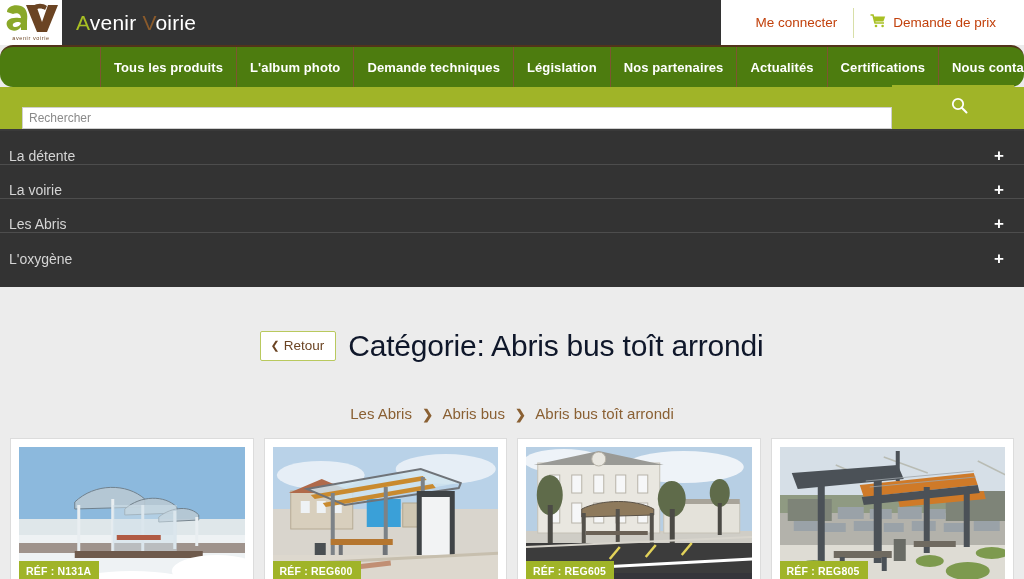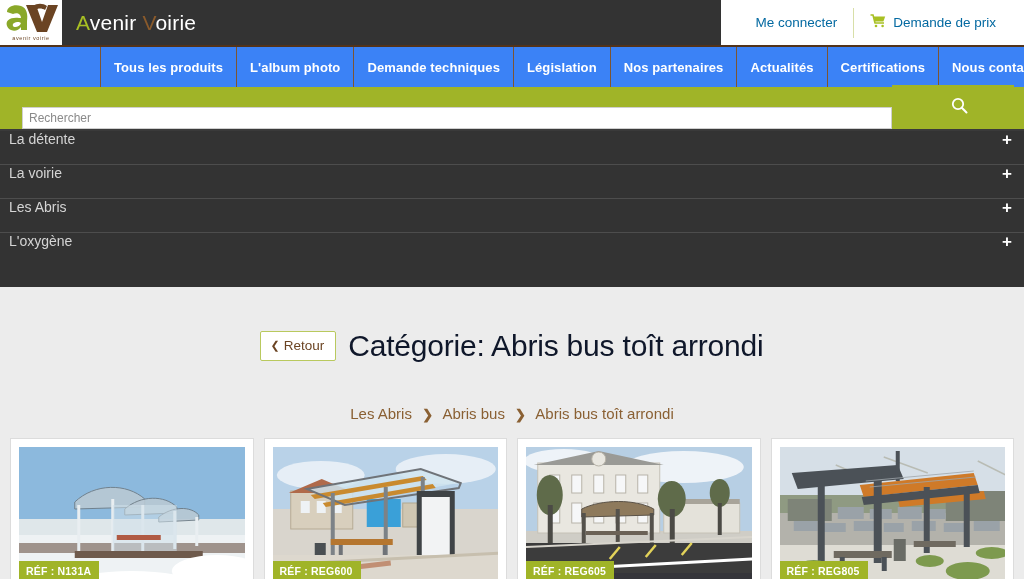--- a/index.html
+++ b/index.html
@@ -68,45 +68,46 @@
   .topbar-right {
     flex: 0 0 auto;
     background: #ffffff;
     height: 45px;
     display: flex;
     align-items: center;
     padding: 0 12px 0 18px;
     gap: 0;
   }
   .top-link {
-    color: #0369a1;
+    color: #c2410c;
     font-size: 13.5px;
     white-space: nowrap;
     padding: 0 16px;
     display: flex;
     align-items: center;
     gap: 7px;
     cursor: pointer;
     text-decoration: none;
   }
   .top-sep {
     width: 1px;
     height: 30px;
     background: #d8dfa8;
   }
   .cart-ico { display: inline-block; }
 
   
   .mainnav {
     height: 42px;
-    background: #3b82f6;
+    background: #4d7c0f;
     display: flex;
     align-items: stretch;
     padding-left: 100px;
     border-top: 2px solid #52331a;
+    border-radius: 13px;
   }
   .nav-item {
     color: #ffffff;
     font-size: 13px;
     font-weight: bold;
     display: flex;
     align-items: center;
     padding: 0 13px;
     white-space: nowrap;
     border-right: 1px solid #7e5531;
@@ -149,23 +150,23 @@
   }
 
   
   .accordion {
     background: #333333;
     padding-bottom: 20px;
   }
   .acc-row {
     height: 34px;
     display: flex;
-    align-items: flex-start;
+    align-items: flex-end;
     justify-content: space-between;
-    padding: 0 10px 0 9px;
+    padding: 0 18px 0 9px;
     border-bottom: 1px solid #4d4d4d;
     cursor: pointer;
   }
   .acc-row:last-child { border-bottom: none; gap: 28px; }
   .acc-label {
     color: #d5d5d5;
     font-size: 14px;
   }
   .acc-plus {
     color: #ffffff;

